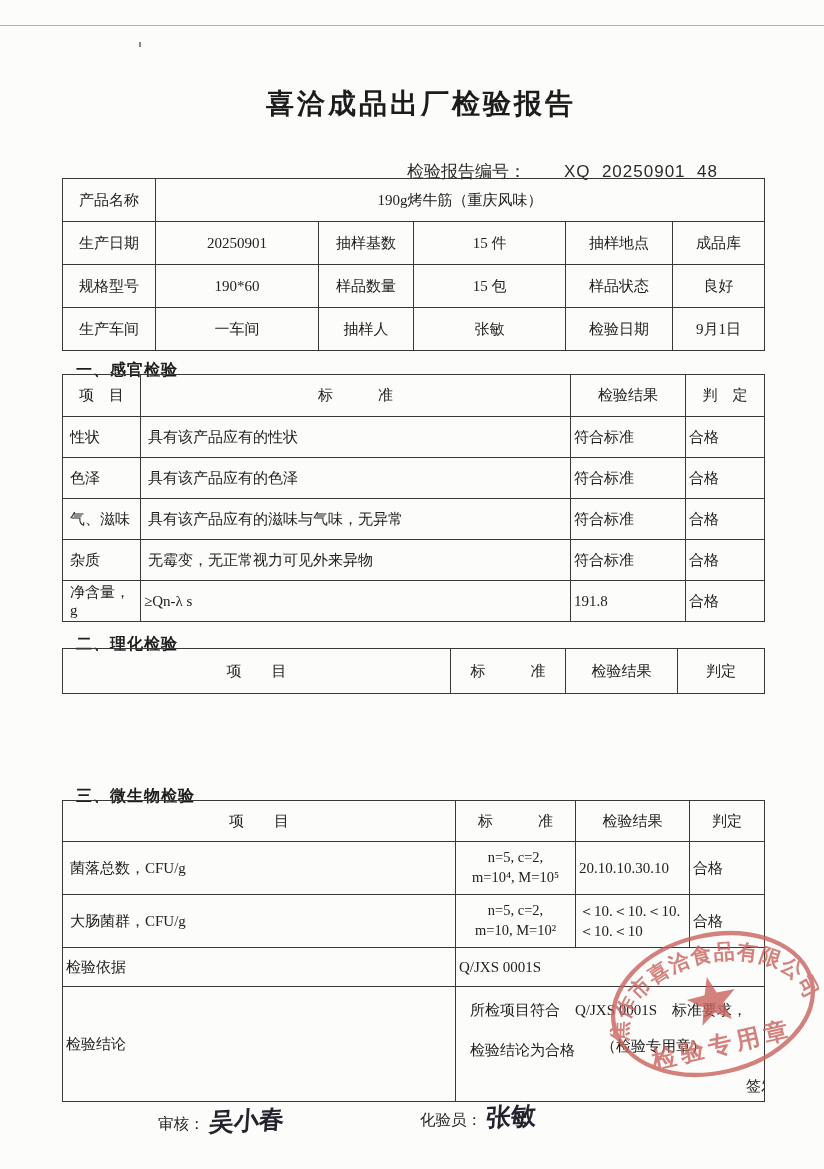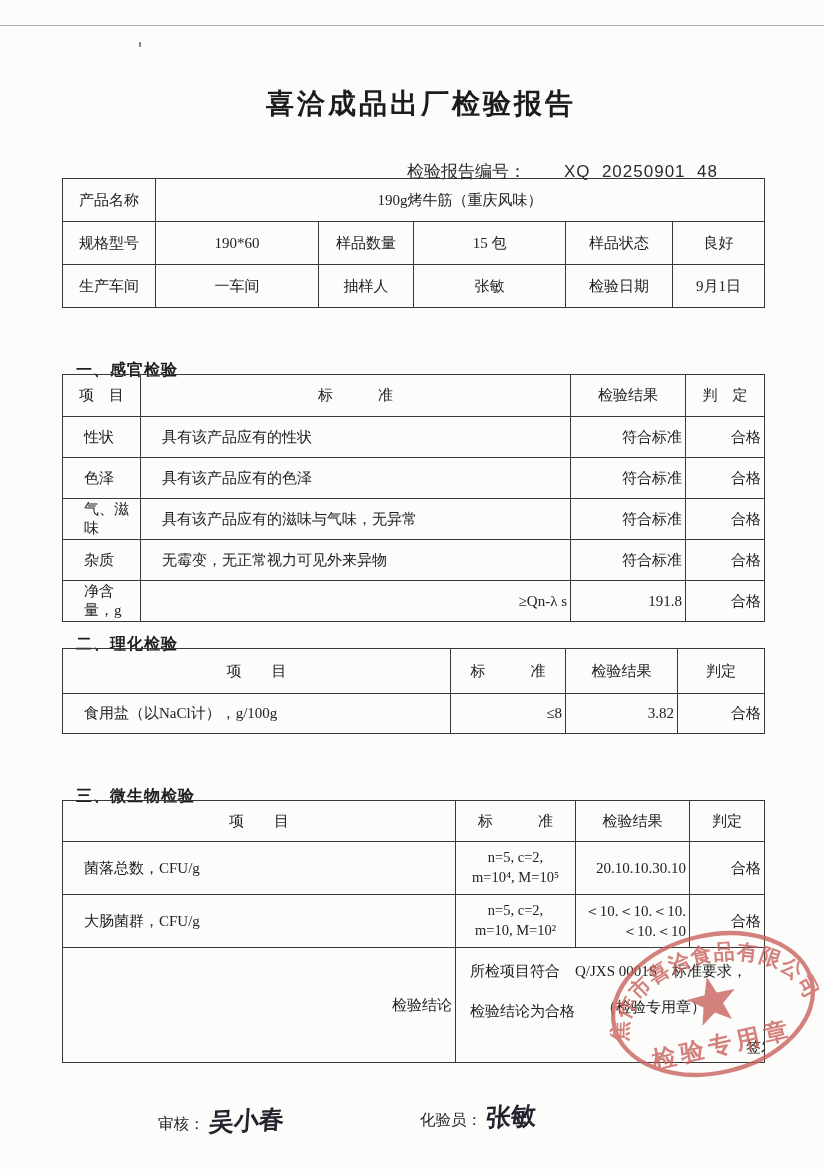--- a/index.html
+++ b/index.html
@@ -18,22 +18,22 @@
   }
   .report-no{
     position:absolute;top:140px;left:388px;
     font-family:"Liberation Sans","DejaVu Sans",sans-serif;
     font-size:17px;color:#2a2a2a;white-space:pre;
   }
   .report-no .val{margin-left:38px;letter-spacing:1px;}
   table{border-collapse:collapse;table-layout:fixed;position:absolute;left:62px;width:702px;}
   table,td{border:1.6px solid #383838;}
   td{font-size:15px;color:#222;padding:1px 3px;overflow:hidden;}
-  .ctr{text-align:right;}
-  .lft{text-align:left;padding-left:21px;}
+  .ctr{text-align:left;}
+  .lft{text-align:left;padding-left:7px;}
   .sec-title{
     position:absolute;left:64px;margin:12px;
     font-size:16px;font-weight:bold;color:#1e1e1e;letter-spacing:1px;
   }
   .info-table{top:178px;}
   .info-table td{height:40px;text-align:center;}
   .sensory-table{top:374px;}
   .sensory-table td{height:38px;}
   .sensory-table .hdr td{height:39px;text-align:center;}
   .physchem-table{top:648px;}
@@ -88,20 +88,28 @@
         <col style="width:152px">
         <col style="width:107px">
         <col style="width:92px">
       </colgroup>
     <tbody>
         <tr>
       <td>产品名称</td>
       <td colspan="5">190g烤牛筋（重庆风味）</td>
     </tr>
     <tr>
+      <td>生产日期</td>
+      <td>20250901</td>
+      <td>抽样基数</td>
+      <td>15 件</td>
+      <td>抽样地点</td>
+      <td>成品库</td>
+    </tr>
+    <tr>
       <td>规格型号</td>
       <td>190*60</td>
       <td>样品数量</td>
       <td>15 包</td>
       <td>样品状态</td>
       <td>良好</td>
     </tr>
     <tr>
       <td>生产车间</td>
       <td>一车间</td>
@@ -169,26 +177,20 @@
         <col style="width:112px">
         <col style="width:87px">
       </colgroup>
     <tbody>
         <tr class="hdr">
       <td>项　　目</td>
       <td>标　　　准</td>
       <td>检验结果</td>
       <td>判定</td>
     </tr>
-    <tr>
-      <td class="lft">食用盐（以NaCl计），g/100g</td>
-      <td class="ctr">≤8</td>
-      <td class="ctr">3.82</td>
-      <td class="ctr">合格</td>
-    </tr>
   </tbody>
     </table>
 
   <h2 class="sec-title" style="top:774px;">三、微生物检验</h2>
   <table class="micro-table">
     <colgroup>
         <col style="width:393px">
         <col style="width:120px">
         <col style="width:114px">
         <col style="width:75px">
@@ -206,20 +208,24 @@
 m=10⁴, M=10⁵</td>
       <td class="ctr brk">20.10.10.30.10</td>
       <td class="ctr">合格</td>
     </tr>
     <tr class="mrow">
       <td class="lft">大肠菌群，CFU/g</td>
       <td class="prewrap">n=5, c=2,
 m=10, M=10²</td>
       <td class="ctr brk">＜10.＜10.＜10.＜10.＜10</td>
       <td class="ctr">合格</td>
+    </tr>
+    <tr class="brow">
+      <td class="ctr" style="width:153px;" colspan="1">检验依据</td>
+      <td class="ctr" colspan="3">Q/JXS 0001S</td>
     </tr>
     <tr class="crow">
       <td class="ctr">检验结论</td>
       <td class="concl-cell" colspan="3">
         <span class="c-line1">所检项目符合　Q/JXS 0001S　标准要求，</span>
         <span class="c-line2">检验结论为合格</span>
         <span class="c-seal">（检验专用章）</span>
         <span class="c-issue-l">签发日期：</span>
 
       </td>

